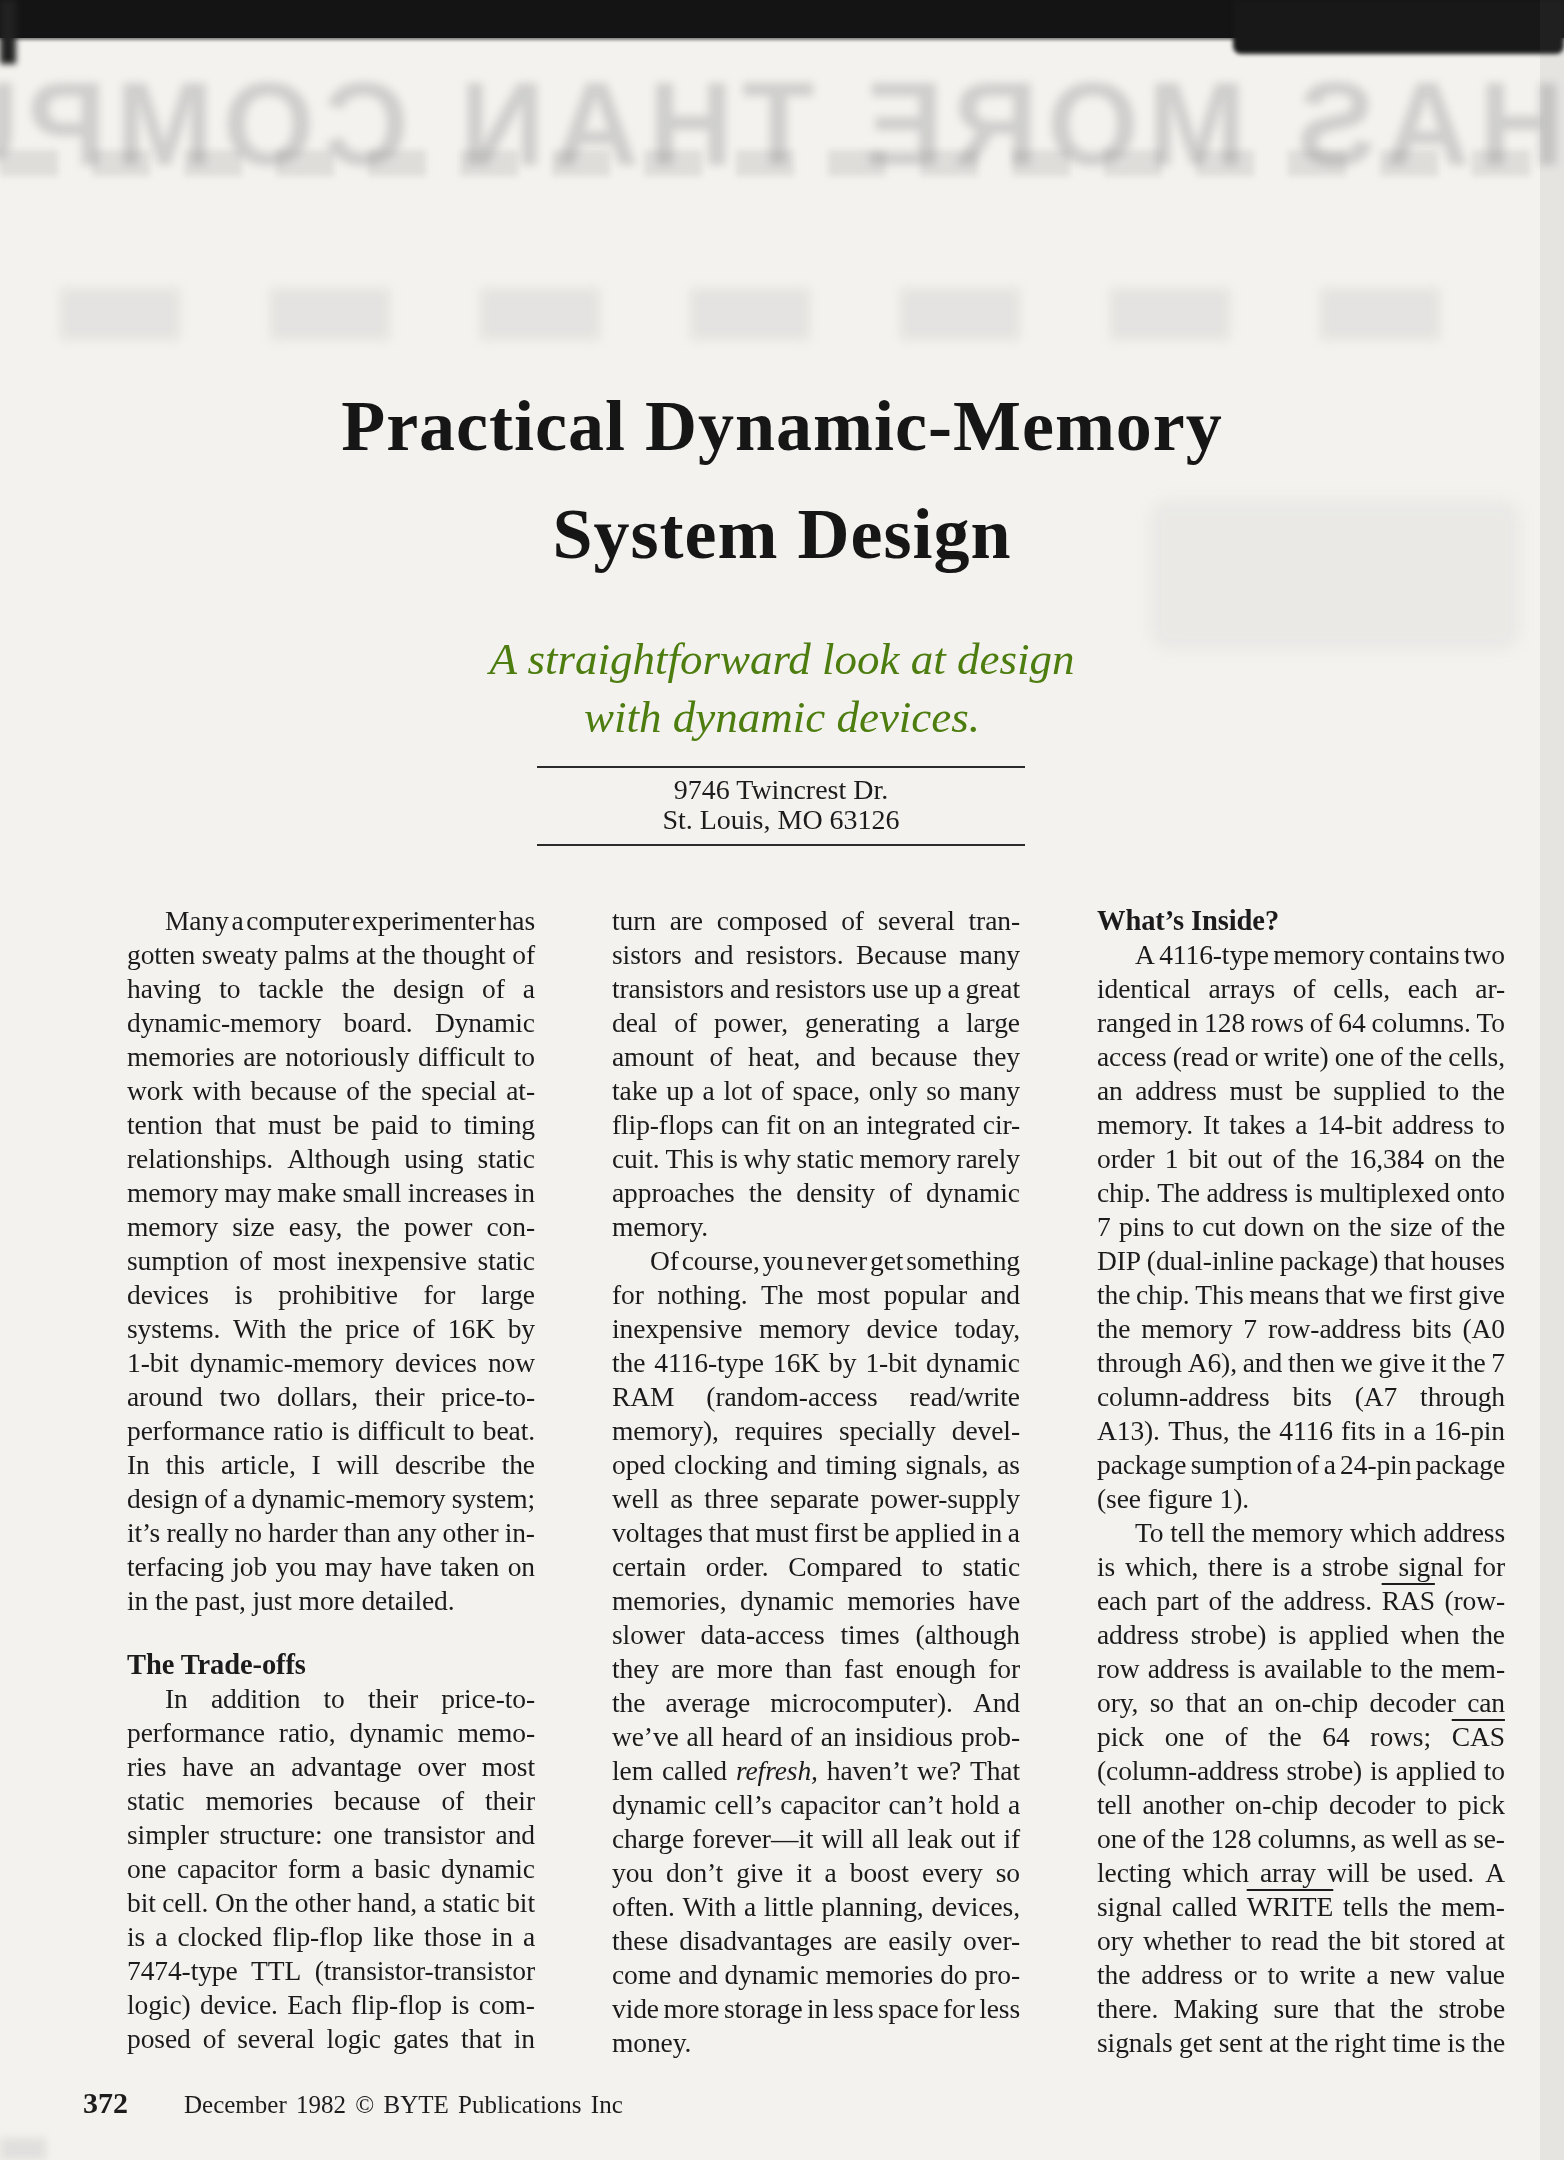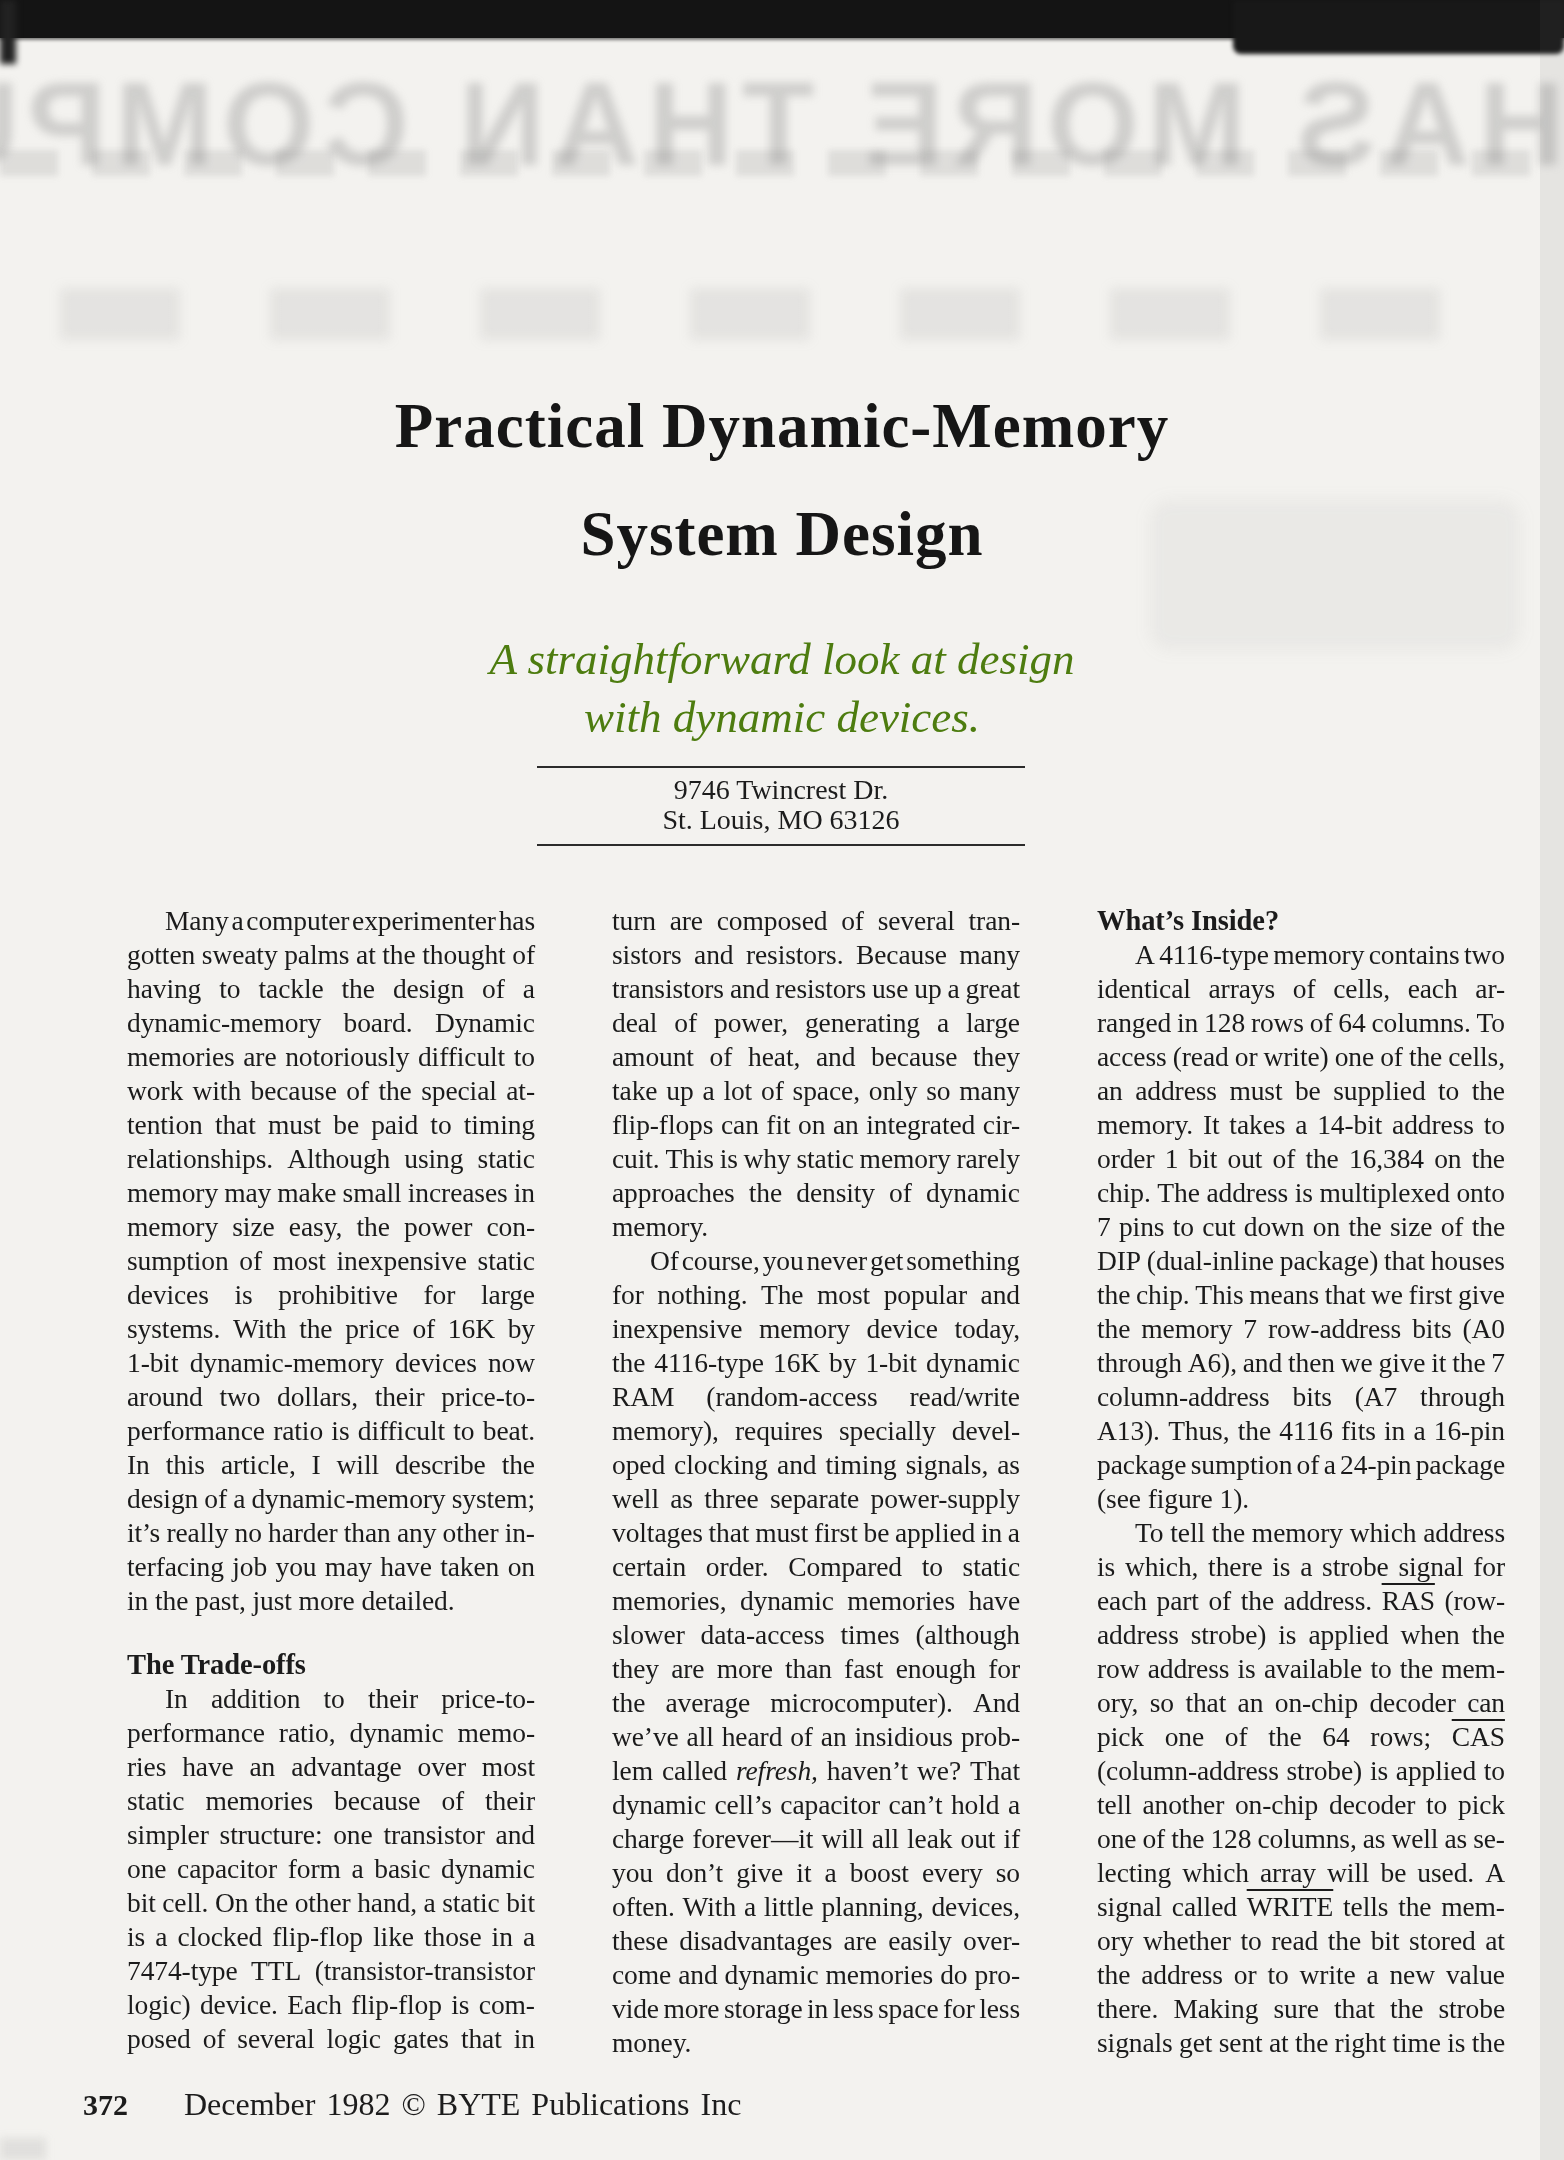--- a/index.html
+++ b/index.html
@@ -19,21 +19,21 @@
             background:repeating-linear-gradient(90deg,rgba(120,120,120,.17) 0 58px,rgba(120,120,120,0) 58px 92px);}
   .ghost-streak-2{position:absolute;left:60px;top:288px;width:1440px;height:52px;filter:blur(6px);
             background:repeating-linear-gradient(90deg,rgba(130,130,130,.13) 0 120px,rgba(130,130,130,0) 120px 210px);}
   .ghost-patch-right{position:absolute;left:1150px;top:500px;width:370px;height:150px;
             background:rgba(125,125,125,.08);filter:blur(8px);border-radius:20px;}
   .ghost-right-strip{position:absolute;right:0;top:0;width:24px;height:2160px;background:rgba(110,110,110,.10);}
   .ghost-corner-bl{position:absolute;left:0;top:2138px;width:46px;height:22px;background:rgba(110,110,110,.14);filter:blur(4px);}
 
   
   .title{position:absolute;left:0;top:372px;width:1564px;text-align:center;
-         font-weight:bold;font-size:63px;line-height:108px;letter-spacing:1px;color:#161616;}
+         font-weight:bold;font-size:72px;line-height:108px;letter-spacing:1px;color:#161616;}
   .subtitle{position:absolute;left:0;top:630px;width:1564px;text-align:center;
          font-style:italic;font-size:45px;line-height:58px;color:#4d7c0f;}
   .author-block{position:absolute;left:537px;top:766px;width:488px;text-align:center;
          border-top:2px solid #2b2b2b;border-bottom:2px solid #2b2b2b;padding:7px 0 9px 0;}
   .author-name{font-weight:bold;font-size:28px;line-height:31px;}
   .author-line{font-size:28px;line-height:30px;}
 
   
   .columns{position:absolute;left:83px;top:904px;width:1422px;display:flex;gap:33px;}
   .col{width:452px;margin-left:44px;}
@@ -42,21 +42,21 @@
   .jf span{flex:0 0 auto;white-space:pre;}
   .in{padding-left:38px;}
   .h{font-weight:bold;font-size:28.5px;}
   .h:not(:first-child){margin-top:30px;}
   .it{font-style:italic;}
   .ov{text-decoration:overline;text-decoration-thickness:2px;}
 
   
   .footer{position:absolute;left:83px;top:2086px;display:flex;align-items:baseline;gap:56px;}
   .page-num{font-weight:bold;font-size:30px;}
-  .credit{font-size:32px;word-spacing:3px;}
+  .credit{font-size:25px;word-spacing:3px;}
 </style>
 </head>
 <body>
 
 <div class="top-band"></div>
 <div class="band-blob-right"></div>
 <div class="band-nub-left"></div>
 <div class="ghost-title">HAS MORE THAN COMPUTERS</div>
 <div class="ghost-streak-1"></div>
 <div class="ghost-streak-2"></div>

